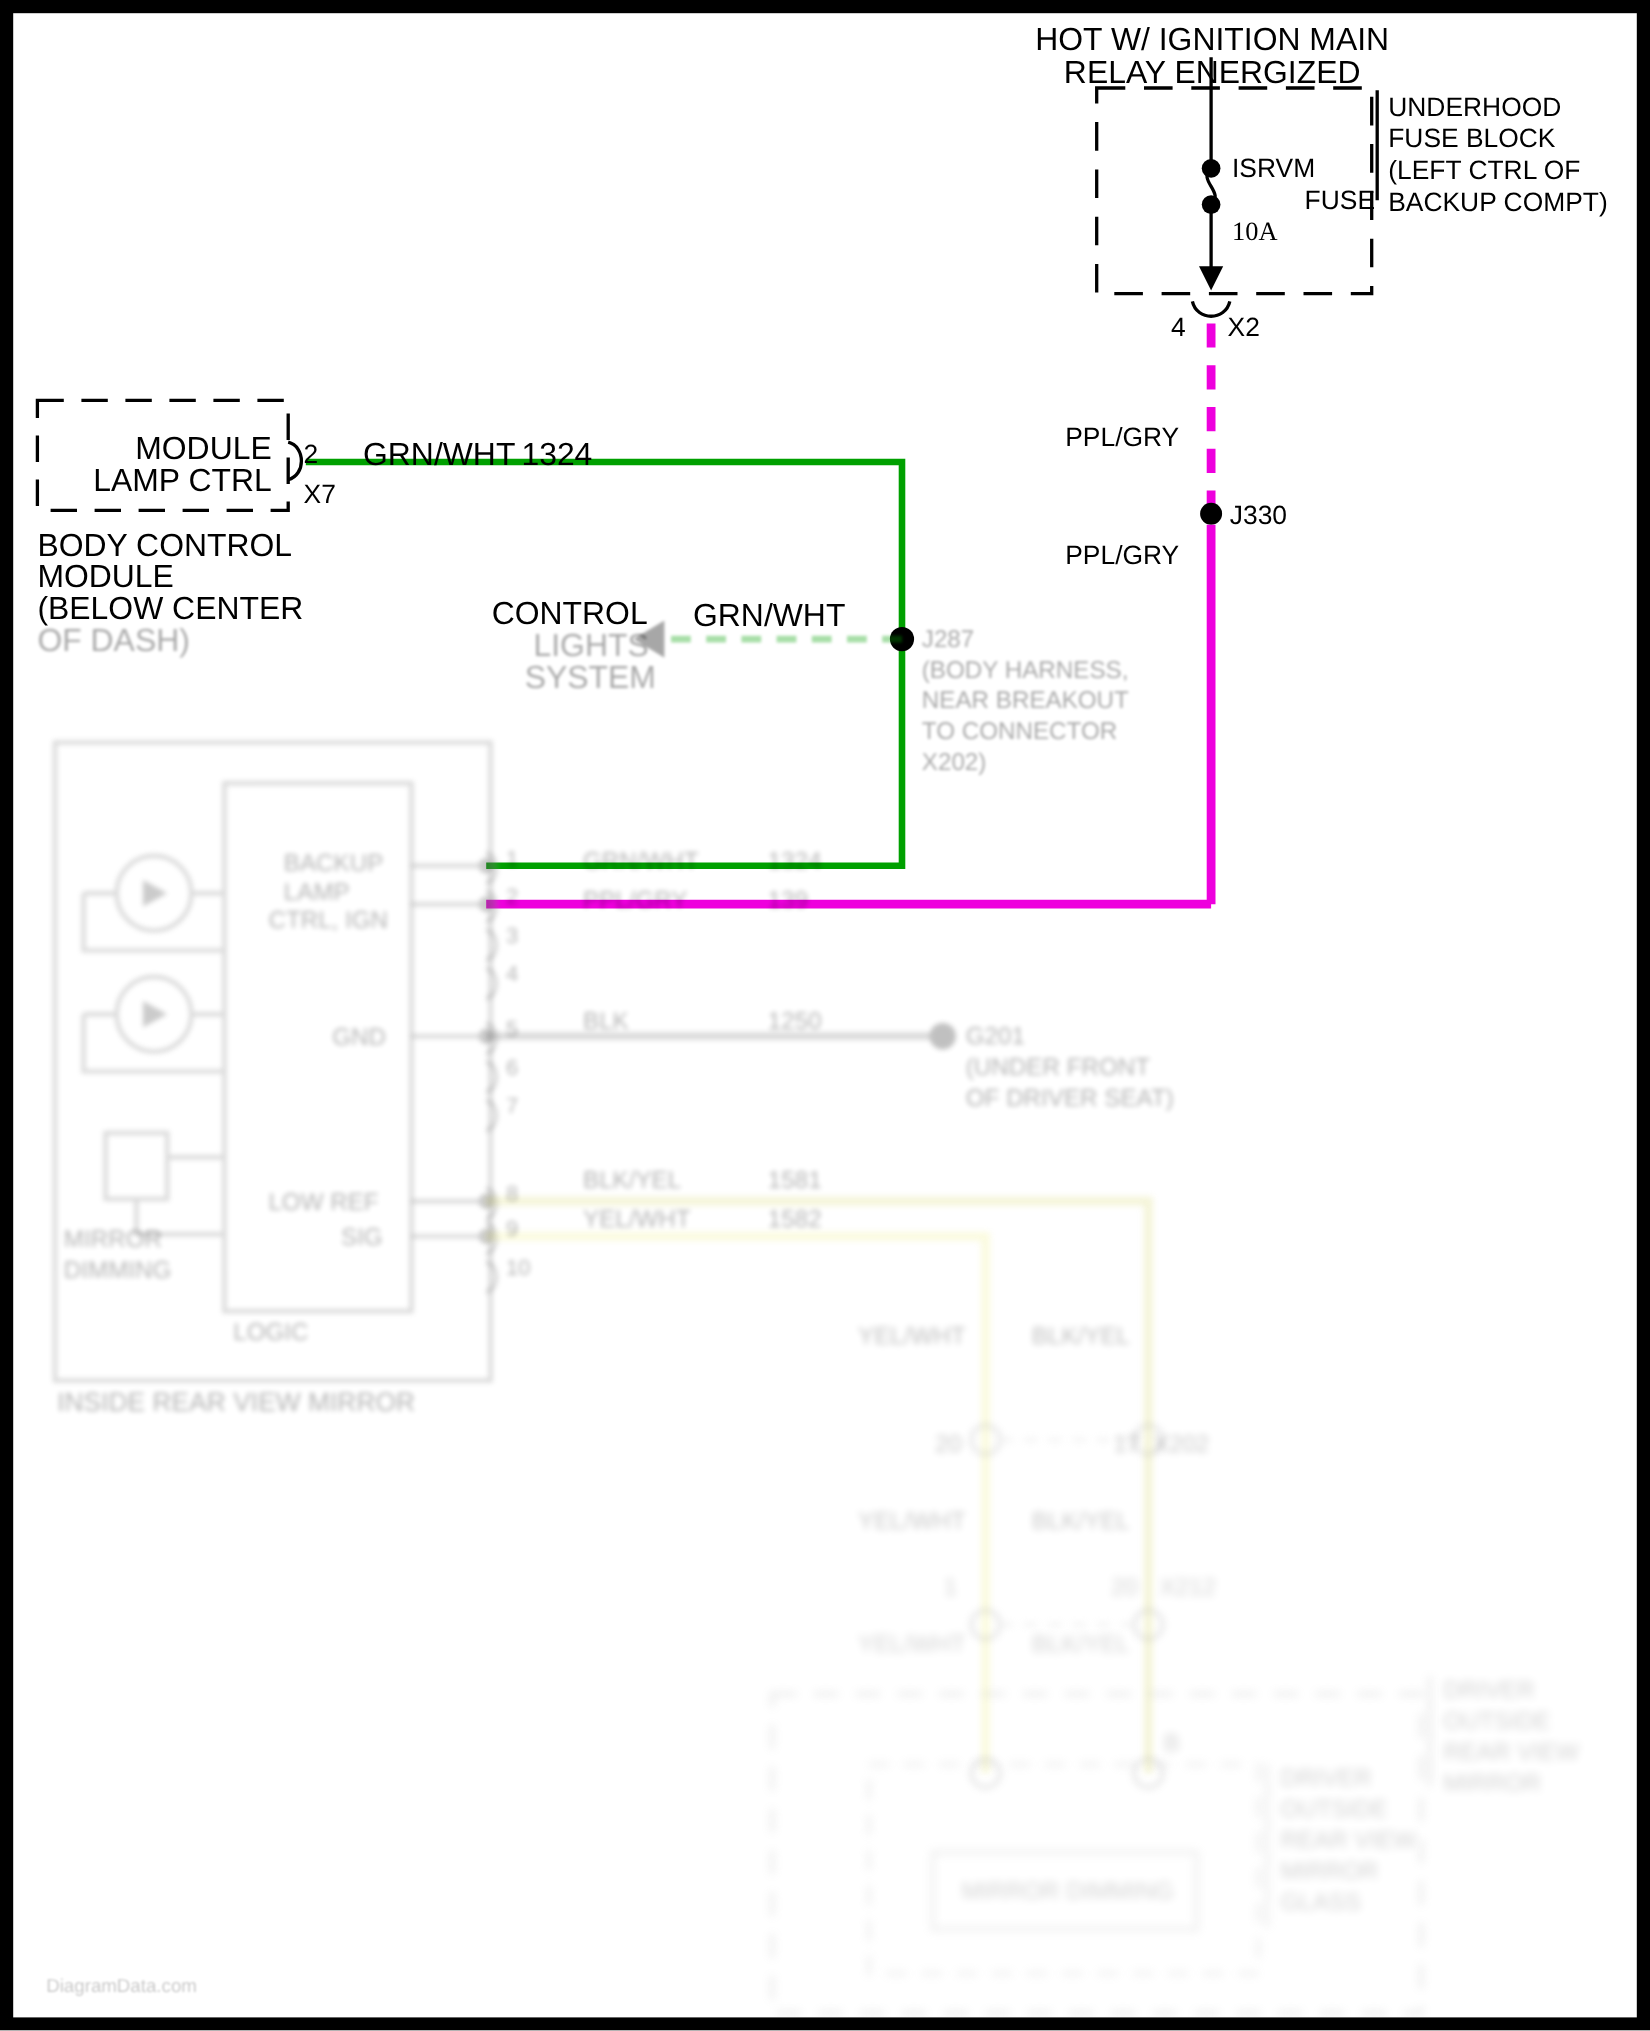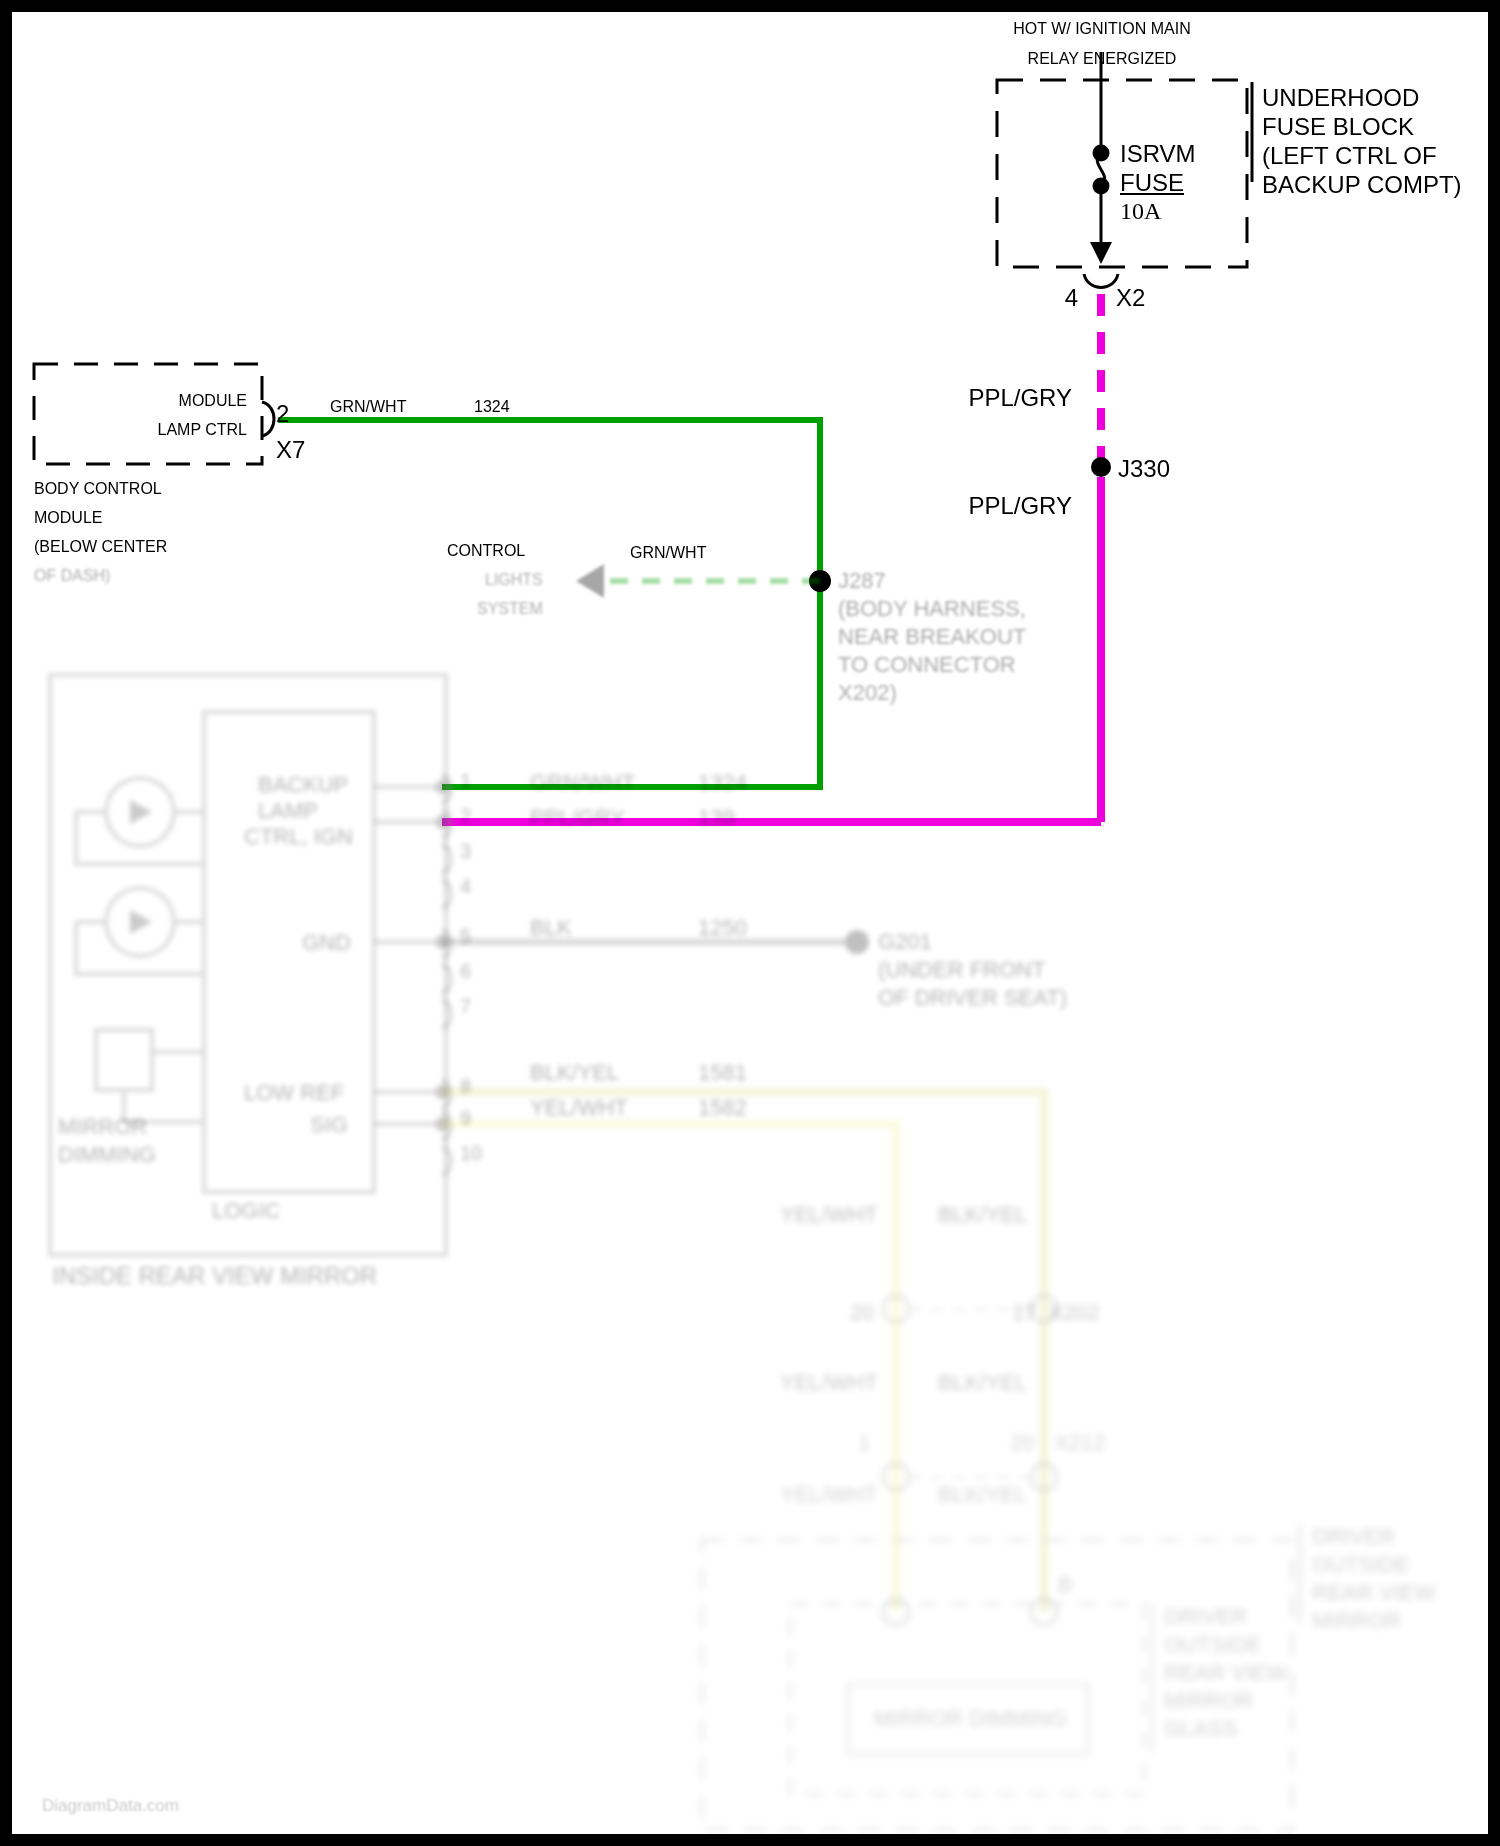--- a/index.html
+++ b/index.html
@@ -3,21 +3,21 @@
 <meta charset="utf-8">
 <style>
   html,body{margin:0;padding:0;background:#fff;}
   body{font-family:"Liberation Sans",sans-serif;}
   #sheet{
     position:relative;width:1500px;height:1846px;background:#ffffff;
     border:12px solid #000;box-sizing:border-box;overflow:hidden;
   }
   #canvas{position:absolute;inset:0;}
   .lbl{position:absolute;font-family:"Liberation Sans",sans-serif;color:#000;white-space:pre;line-height:1.16;}
-  .t26{font-size:16px;}
+  .t26{font-size:29px;}
   .t24{font-size:24px;}
   .t22{font-size:22px;}
   .t20{font-size:20px;}
   .ctr{text-align:center;}
   .rt{text-align:right;}
   
   .fade1{opacity:.34;filter:blur(1.6px);}
   .fade2{opacity:.30;filter:blur(2.4px);}
   .fade3{opacity:.26;filter:blur(3.0px);}
   .fade4{opacity:.22;filter:blur(3.4px);}
@@ -155,21 +155,21 @@
       <line x1="1288" y1="1512" x2="1288" y2="1612" stroke="#999" stroke-width="4"></line>
       <line x1="1140" y1="1592" x2="1140" y2="1740" stroke="#aaa" stroke-width="4"></line>
     </g>
 
   </svg>
 
   <div class="lbl t26 ctr" style="left:880px;top:8px;width:420px;">HOT W/ IGNITION MAIN</div>
   <div class="lbl t26 ctr" style="left:880px;top:38px;width:420px;">RELAY ENERGIZED</div>
 
   <div class="lbl t24" style="left:1108px;top:128px;">ISRVM</div>
-  <div class="lbl t24" style="left:1108px;top:157px;text-decoration:underline;">FUSE</div>
+  <div class="lbl t24" style="left:1174px;top:157px;">FUSE</div>
   <div class="lbl t24" style="left:1108px;top:186px;font-family:Liberation Serif, serif;">10A</div>
 
   <div class="lbl t24" style="left:1250px;top:72px;">UNDERHOOD</div>
   <div class="lbl t24" style="left:1250px;top:101px;">FUSE BLOCK</div>
   <div class="lbl t24" style="left:1250px;top:130px;">(LEFT CTRL OF</div>
   <div class="lbl t24" style="left:1250px;top:159px;">BACKUP COMPT)</div>
 
   <div class="lbl t24 rt" style="left:1010px;top:272px;width:56px;">4</div>
   <div class="lbl t24" style="left:1104px;top:272px;">X2</div>
 

